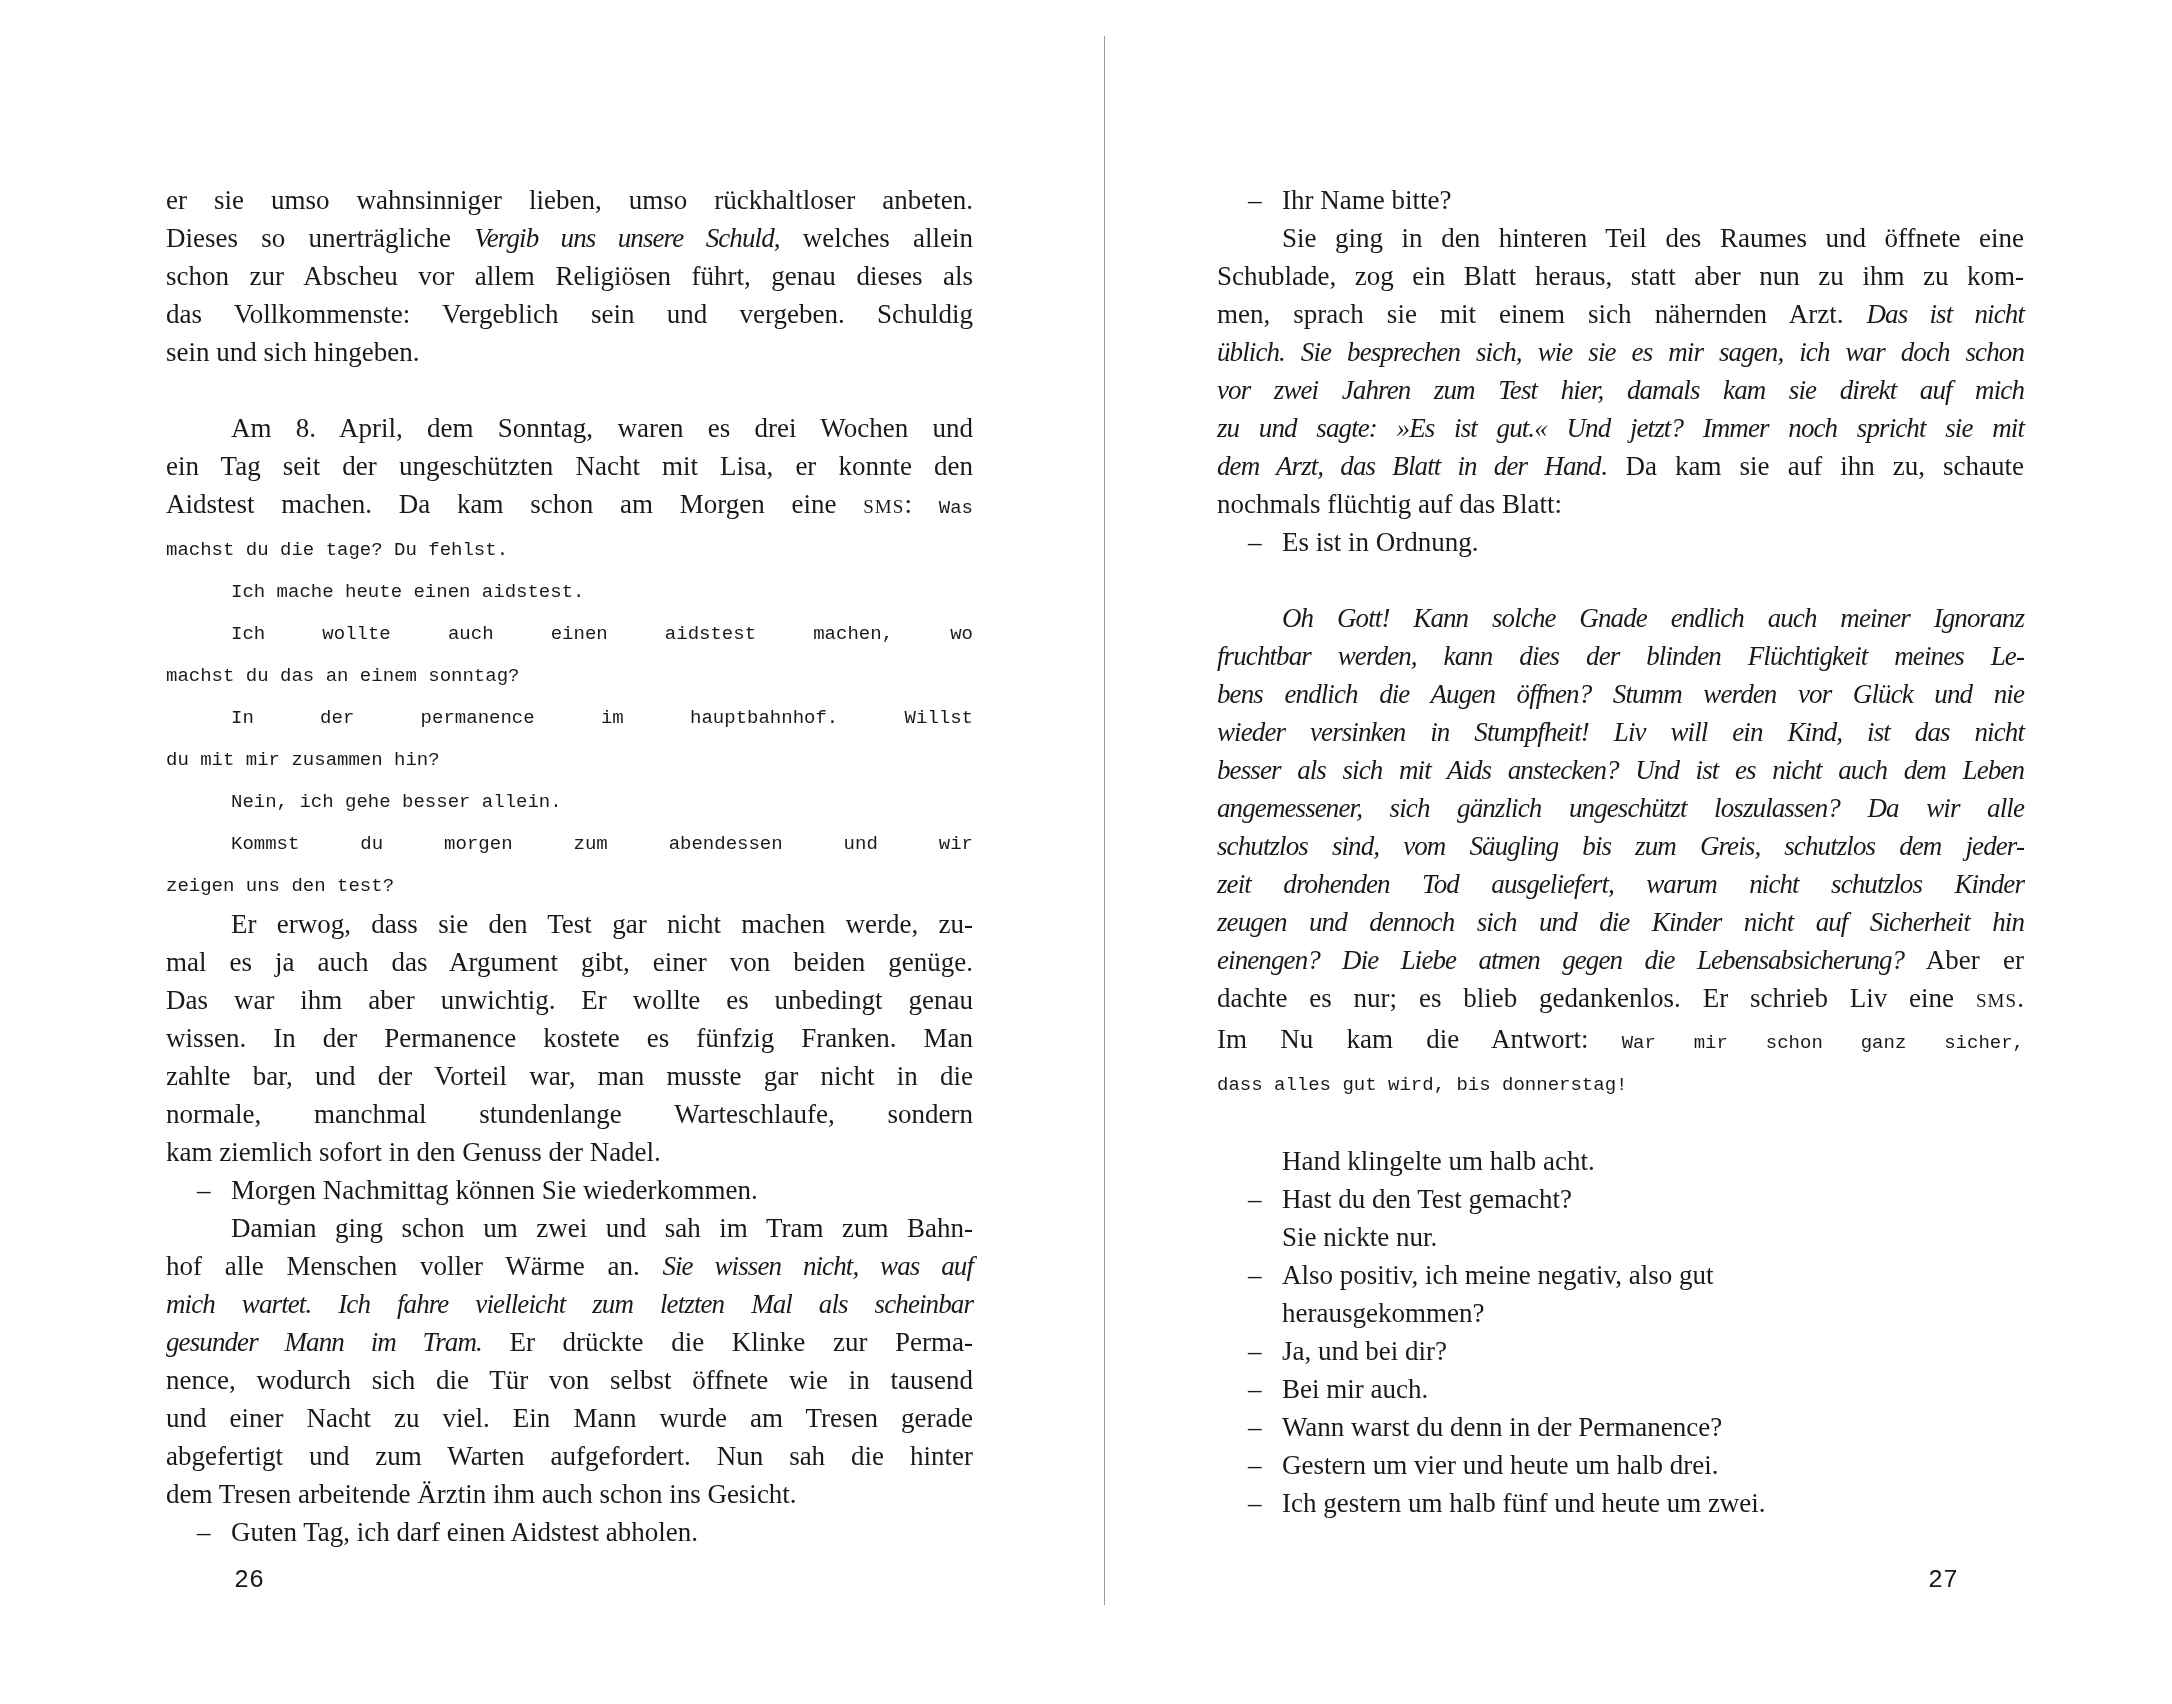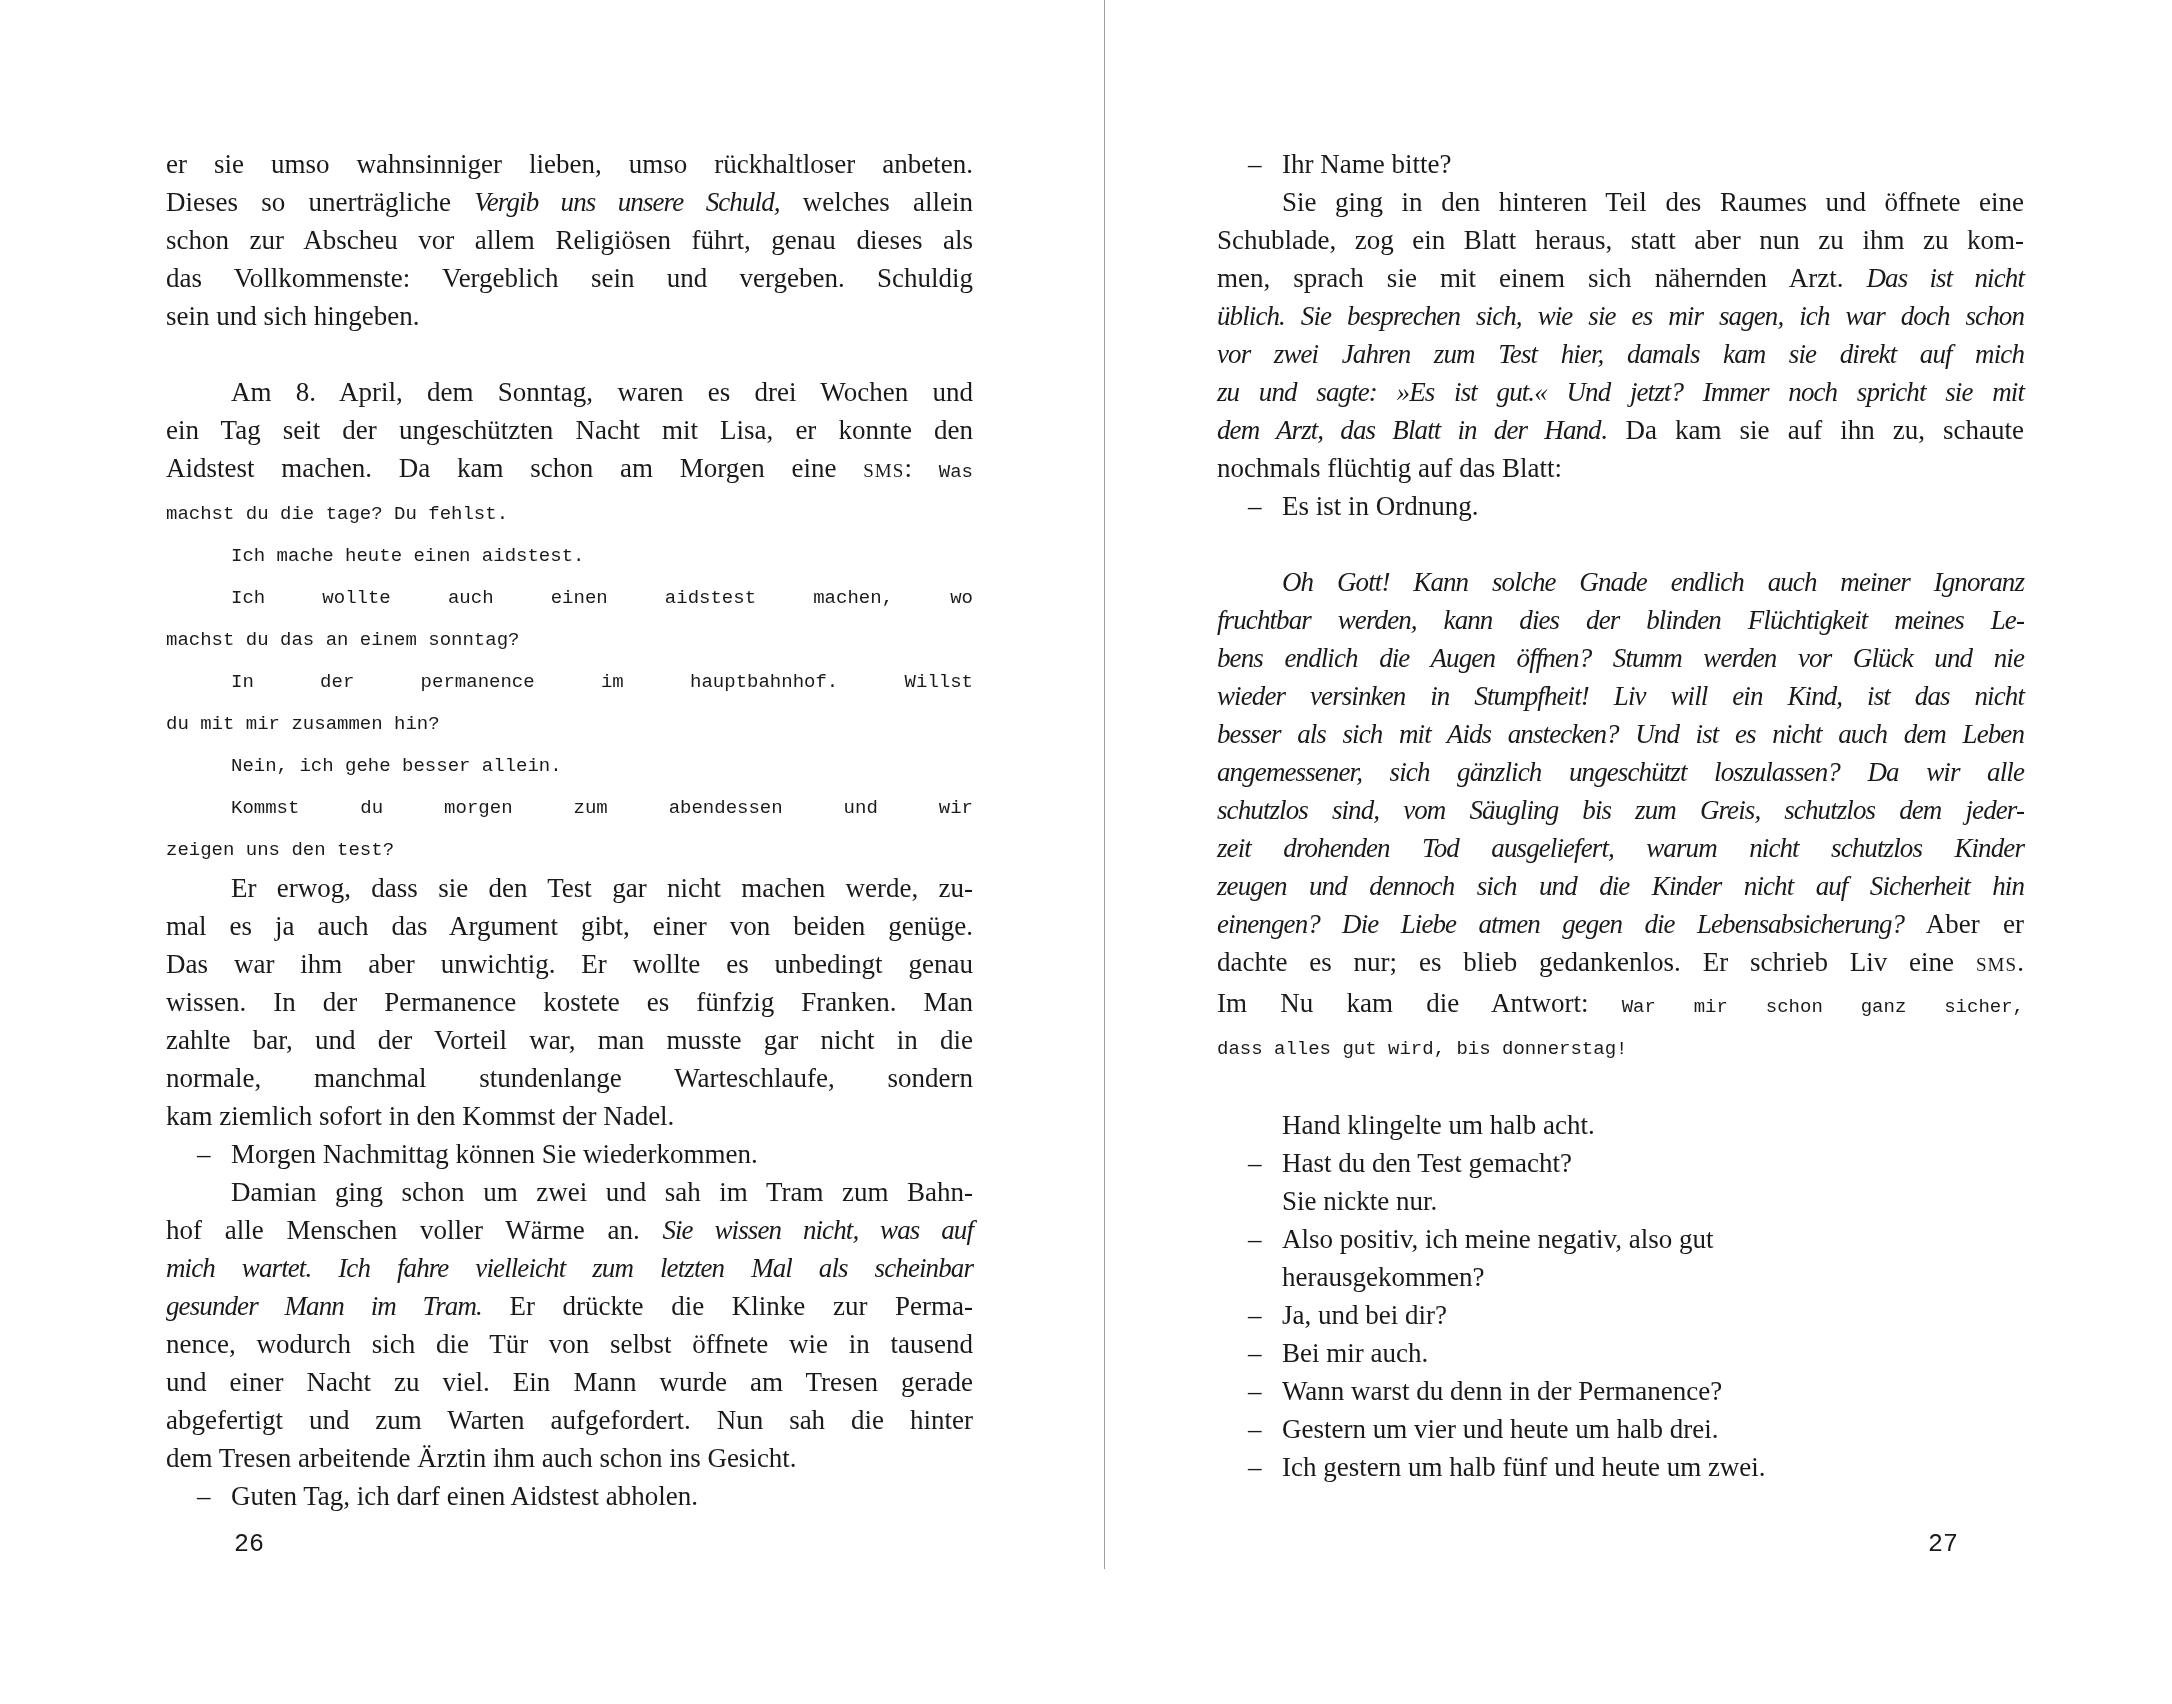--- a/index.html
+++ b/index.html
@@ -7,20 +7,21 @@
     --paper:#ffffff;
     --divider:#9e9e9e;
   }
   html,body{margin:0;padding:0;background:var(--paper);}
   .stage{
     position:relative;
     width:2172px;height:1569px;
     background:var(--paper);
     overflow:hidden;
     color:var(--ink);
+    margin-top:36px;
   }
   .divider{
     position:absolute;
     left:1104px;top:0;width:1.4px;height:1705px;
     background:var(--divider);
   }
   .page-col{
     position:absolute;
     top:145px;
     width:807px;
@@ -97,21 +98,21 @@
         <div class="line cont"><span class="run m">du mit mir zusammen hin?</span></div>
         <div class="line first"><span class="run m">Nein, ich gehe besser allein.</span></div>
         <div class="line first j"><span class="run m">Kommst du morgen zum abendessen und wir</span></div>
         <div class="line cont"><span class="run m">zeigen uns den test?</span></div>
         <div class="line first j"><span class="run r">Er erwog, dass sie den Test gar nicht machen werde, zu-</span></div>
         <div class="line cont j"><span class="run r">mal es ja auch das Argument gibt, einer von beiden genüge.</span></div>
         <div class="line cont j"><span class="run r">Das war ihm aber unwichtig. Er wollte es unbedingt genau</span></div>
         <div class="line cont j"><span class="run r">wissen. In der Permanence kostete es fünfzig Franken. Man</span></div>
         <div class="line cont j"><span class="run r">zahlte bar, und der Vorteil war, man musste gar nicht in die</span></div>
         <div class="line cont j"><span class="run r">normale, manchmal stundenlange Warteschlaufe, sondern</span></div>
-        <div class="line cont"><span class="run r">kam ziemlich sofort in den Kommst der Nadel.</span></div>
+        <div class="line cont"><span class="run r">kam ziemlich sofort in den Genuss der Nadel.</span></div>
         <div class="line dash"><span class="dash-glyph run r">–</span><span class="run r">Morgen Nachmittag können Sie wiederkommen.</span></div>
         <div class="line first j"><span class="run r">Damian ging schon um zwei und sah im Tram zum Bahn-</span></div>
         <div class="line cont j"><span class="run r">hof alle Menschen voller Wärme an. </span><span class="run i">Sie wissen nicht, was auf</span></div>
         <div class="line cont j"><span class="run i">mich wartet. Ich fahre vielleicht zum letzten Mal als scheinbar</span></div>
         <div class="line cont j"><span class="run i">gesunder Mann im Tram.</span><span class="run r"> Er drückte die Klinke zur Perma-</span></div>
         <div class="line cont j"><span class="run r">nence, wodurch sich die Tür von selbst öffnete wie in tausend</span></div>
         <div class="line cont j"><span class="run r">und einer Nacht zu viel. Ein Mann wurde am Tresen gerade</span></div>
         <div class="line cont j"><span class="run r">abgefertigt und zum Warten aufgefordert. Nun sah die hinter</span></div>
         <div class="line cont"><span class="run r">dem Tresen arbeitende Ärztin ihm auch schon ins Gesicht.</span></div>
         <div class="line dash"><span class="dash-glyph run r">–</span><span class="run r">Guten Tag, ich darf einen Aidstest abholen.</span></div>

